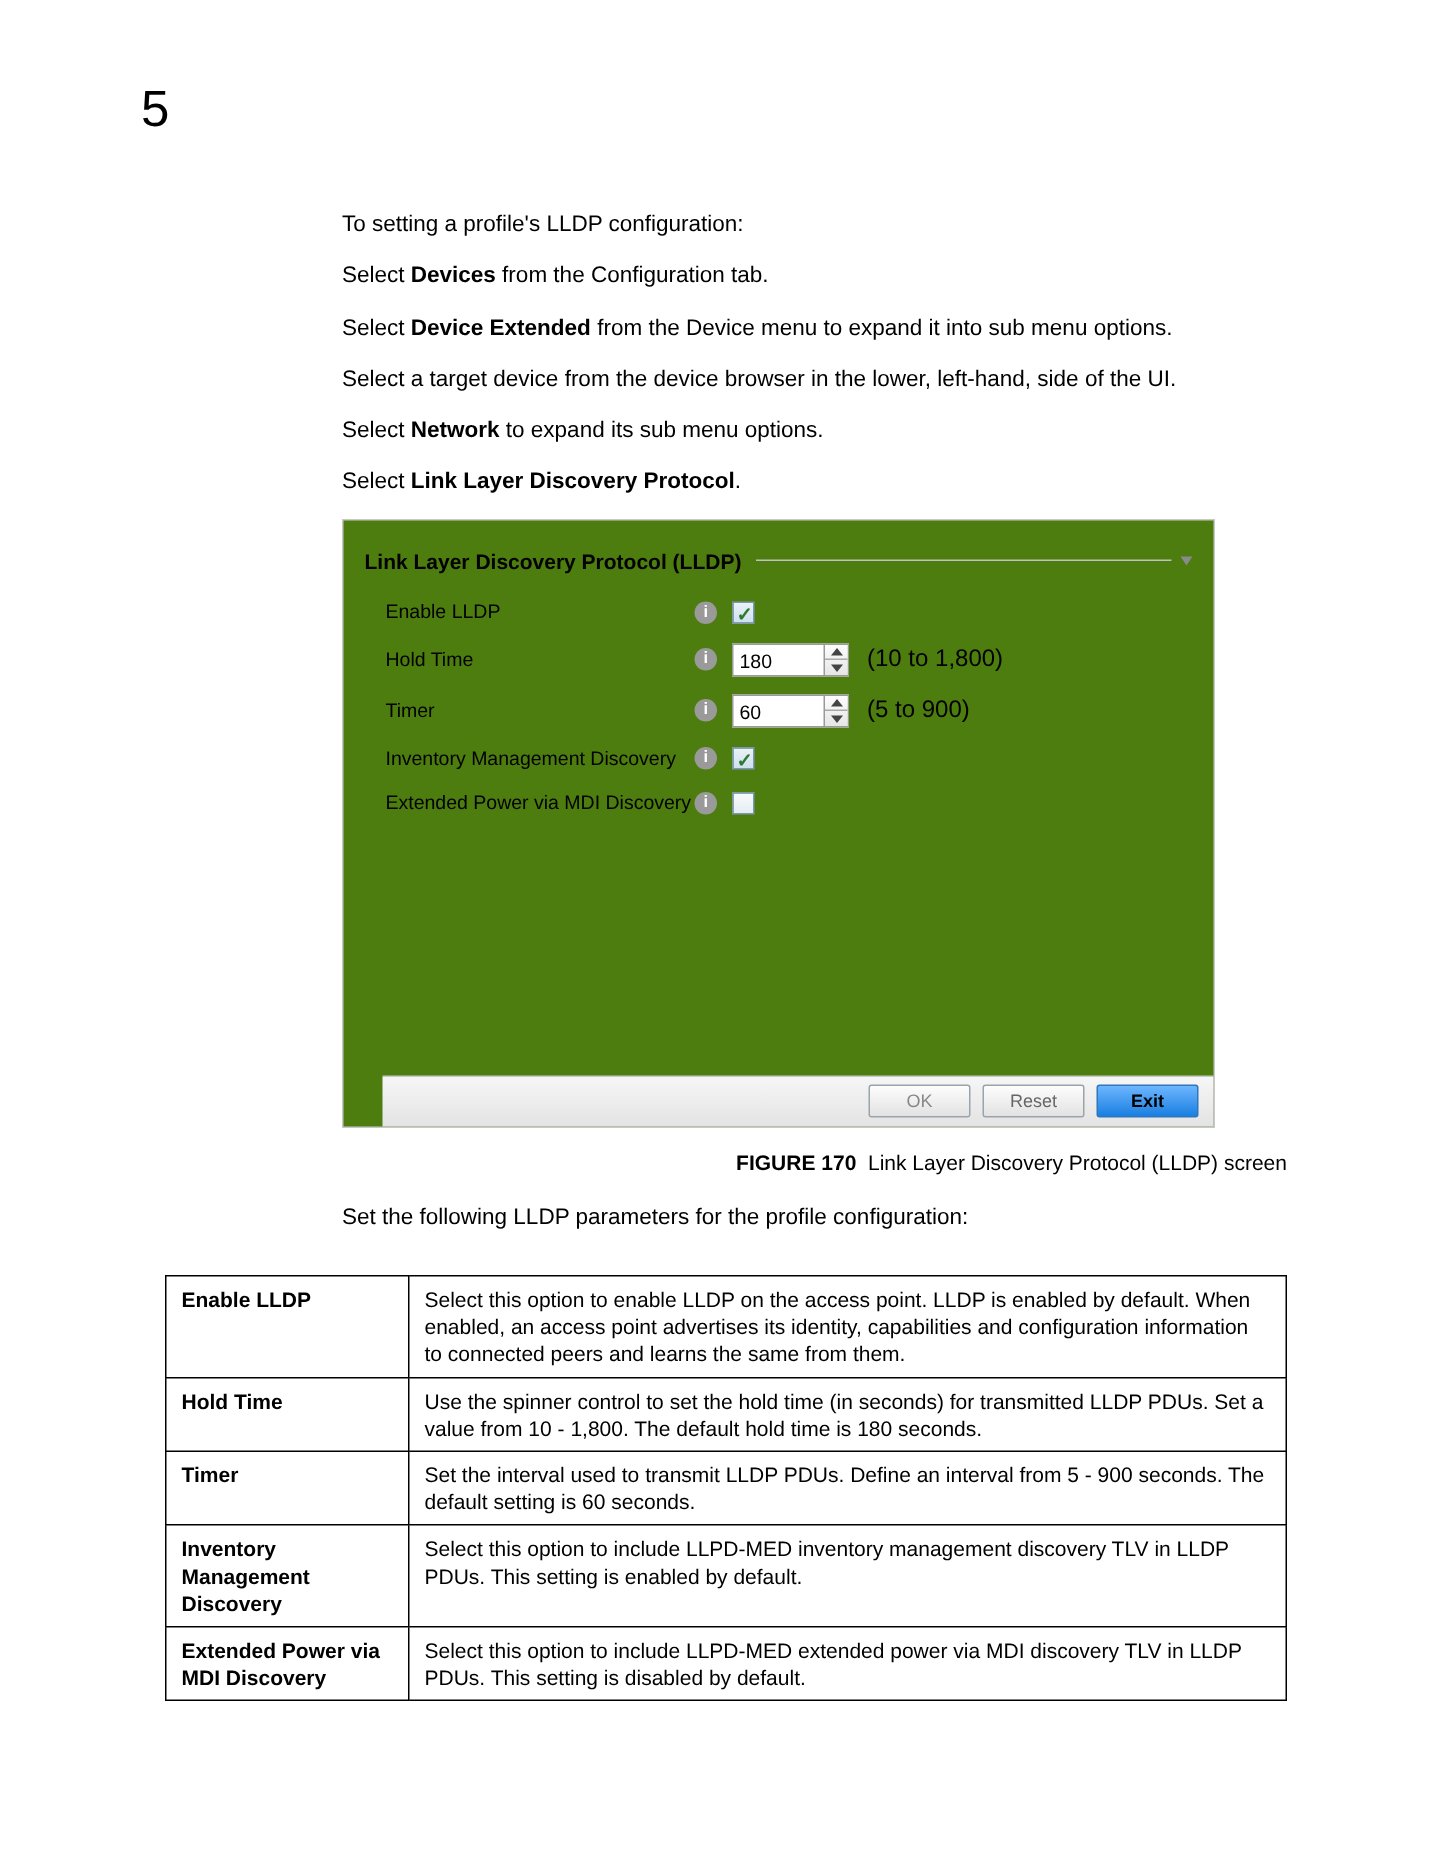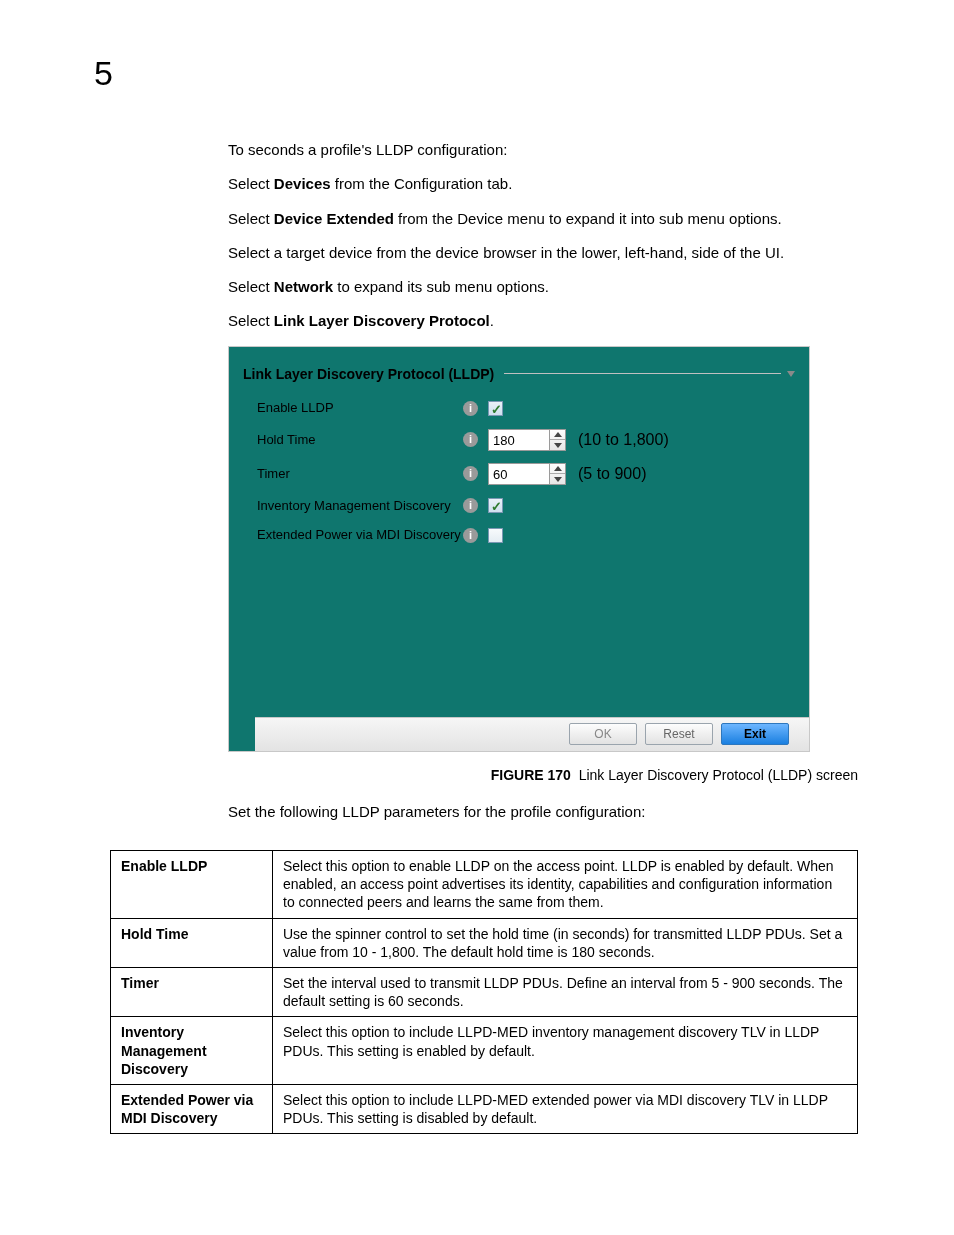--- a/index.html
+++ b/index.html
@@ -27,21 +27,21 @@
     font-size: 15px;
     line-height: 1.35;
   }
   .para { margin-bottom: 14px; }
   .italic { font-style: italic; }
   .bold { font-weight: bold; text-align: center; }
   .panel {
     margin-top: 6px;
     width: 582px;
     border: 1px solid #c8c8c8;
-    background: #0f766e;
+    background: #4d7c0f;
   }
   .panel-inner {
     padding: 18px 14px 8px 14px;
     min-height: 370px;
   }
   .panel-title-row {
     display: flex;
     align-items: center;
     margin-bottom: 16px;
   }
@@ -126,21 +126,21 @@
   .tri-u { width:0;height:0;border-left:4px solid transparent;border-right:4px solid transparent;border-bottom:5px solid #444;}
   .tri-d { width:0;height:0;border-left:4px solid transparent;border-right:4px solid transparent;border-top:5px solid #444;}
   .range-hint { font-size: 16px; margin-left: 12px; }
   .panel-footer {
     background: linear-gradient(#f6f6f6,#e3e3e3);
     border-top: 1px solid #c8c8c8;
     height: 34px;
     display: flex;
     justify-content: flex-end;
     align-items: center;
-    padding-right: 20px;
+    padding-right: 10px;
     gap: 8px;
     margin-left: 26px;
   }
   .btn {
     min-width: 68px;
     height: 22px;
     border: 1px solid #9aa4ad;
     border-radius: 2px;
     font-size: 12px;
     text-align: center;
@@ -182,21 +182,21 @@
   }
 </style>
 </head>
 <body>
 
 <div class="page-num">5</div>
 
 <div class="content">
 
 
-  <p class="para">To seconds a profile's LLDP configuration:</p>
+  <p class="para">To setting a profile's LLDP configuration:</p>
 
   <p class="para">
     <span>Select </span><span class="bold">Devices</span><span> from the Configuration tab.</span>
   </p>
 
   <p class="para">
     <span>Select </span><span class="bold">Device Extended</span><span> from the Device menu to expand it into sub menu options.</span>
   </p>
 
   <p class="para">Select a target device from the device browser in the lower, left-hand, side of the UI.</p>

